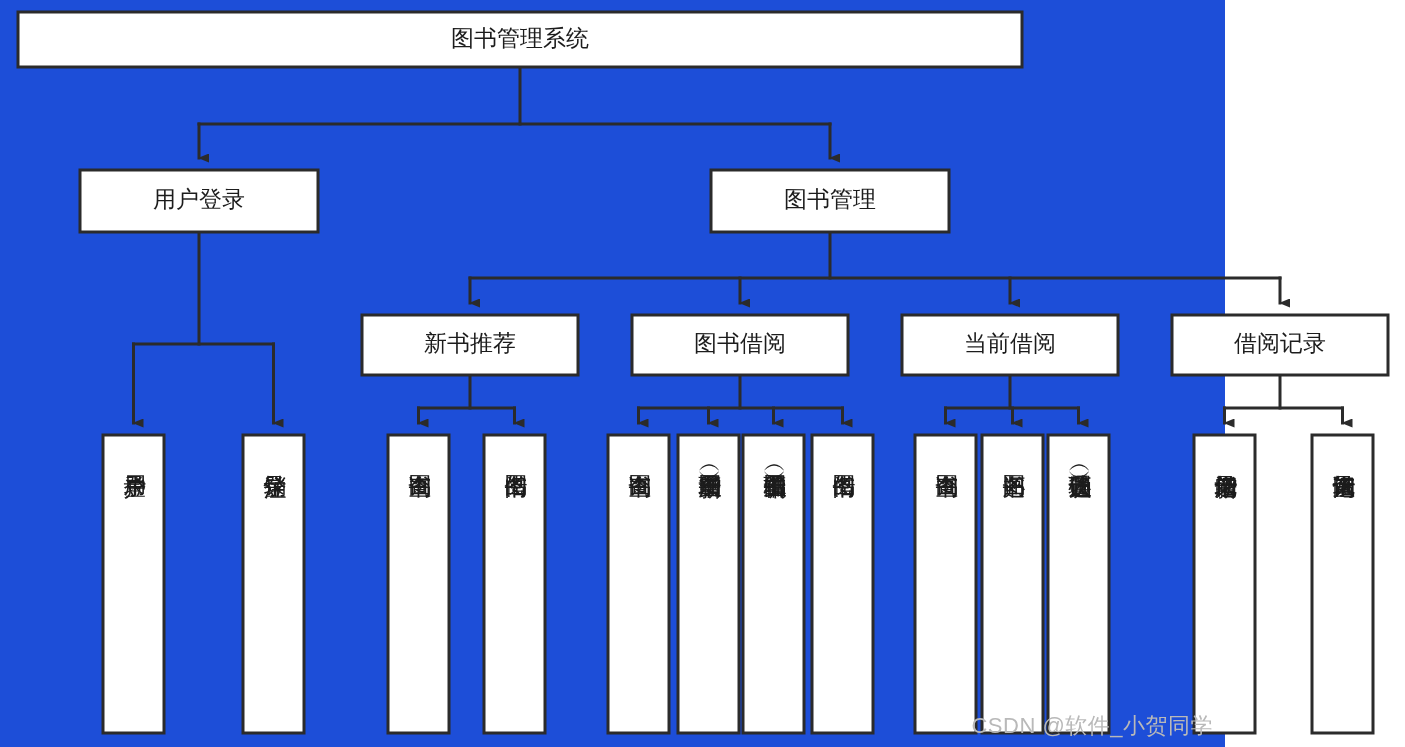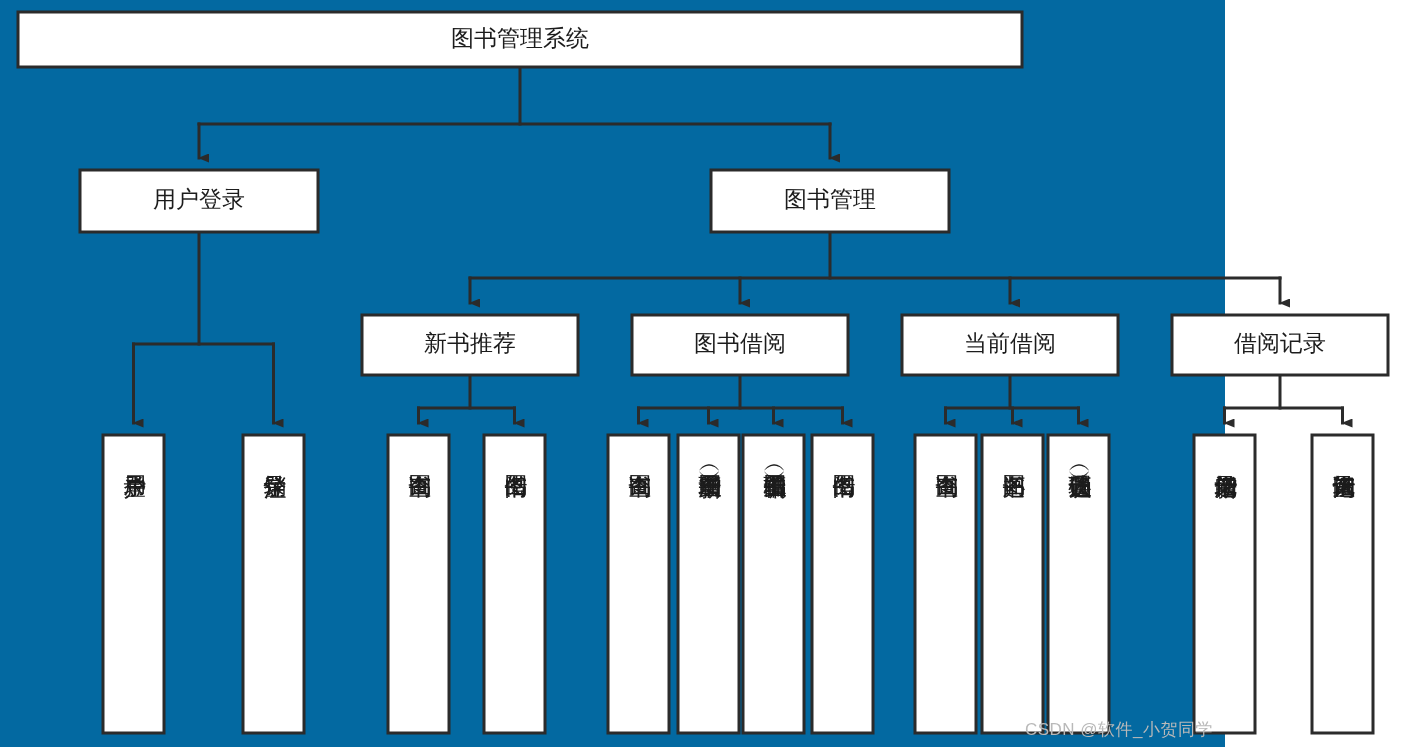--- a/index.html
+++ b/index.html
@@ -10,21 +10,21 @@
   body {
     width: 1405px;
     height: 747px;
     overflow: hidden;
     font-family: "Liberation Sans", "DejaVu Sans", sans-serif;
   }
   #diagram-root {
     position: relative;
     width: 1225px;
     height: 747px;
-    background: #0369a1;
+    background: #1d4ed8;
   }
   svg.flow-canvas {
     display: block;
     width: 1405px;
     height: 747px;
   }
   .node-box {
     fill: #ffffff;
     stroke: #2b2b2b;
     stroke-width: 3;
@@ -49,21 +49,21 @@
     text-anchor: middle;
     dominant-baseline: middle;
     writing-mode: vertical-rl;
     glyph-orientation-vertical: 0;
   }
   .watermark-text {
     position: absolute;
     right: 12px;
     bottom: 6px;
     font-family: "Liberation Sans", "DejaVu Sans", sans-serif;
-    font-size: 17px;
+    font-size: 22px;
     color: #b9b9b9;
     white-space: nowrap;
     letter-spacing: 0.5px;
     pointer-events: none;
   }
 </style>
 </head>
 <body>
 
 <div id="diagram-root">

